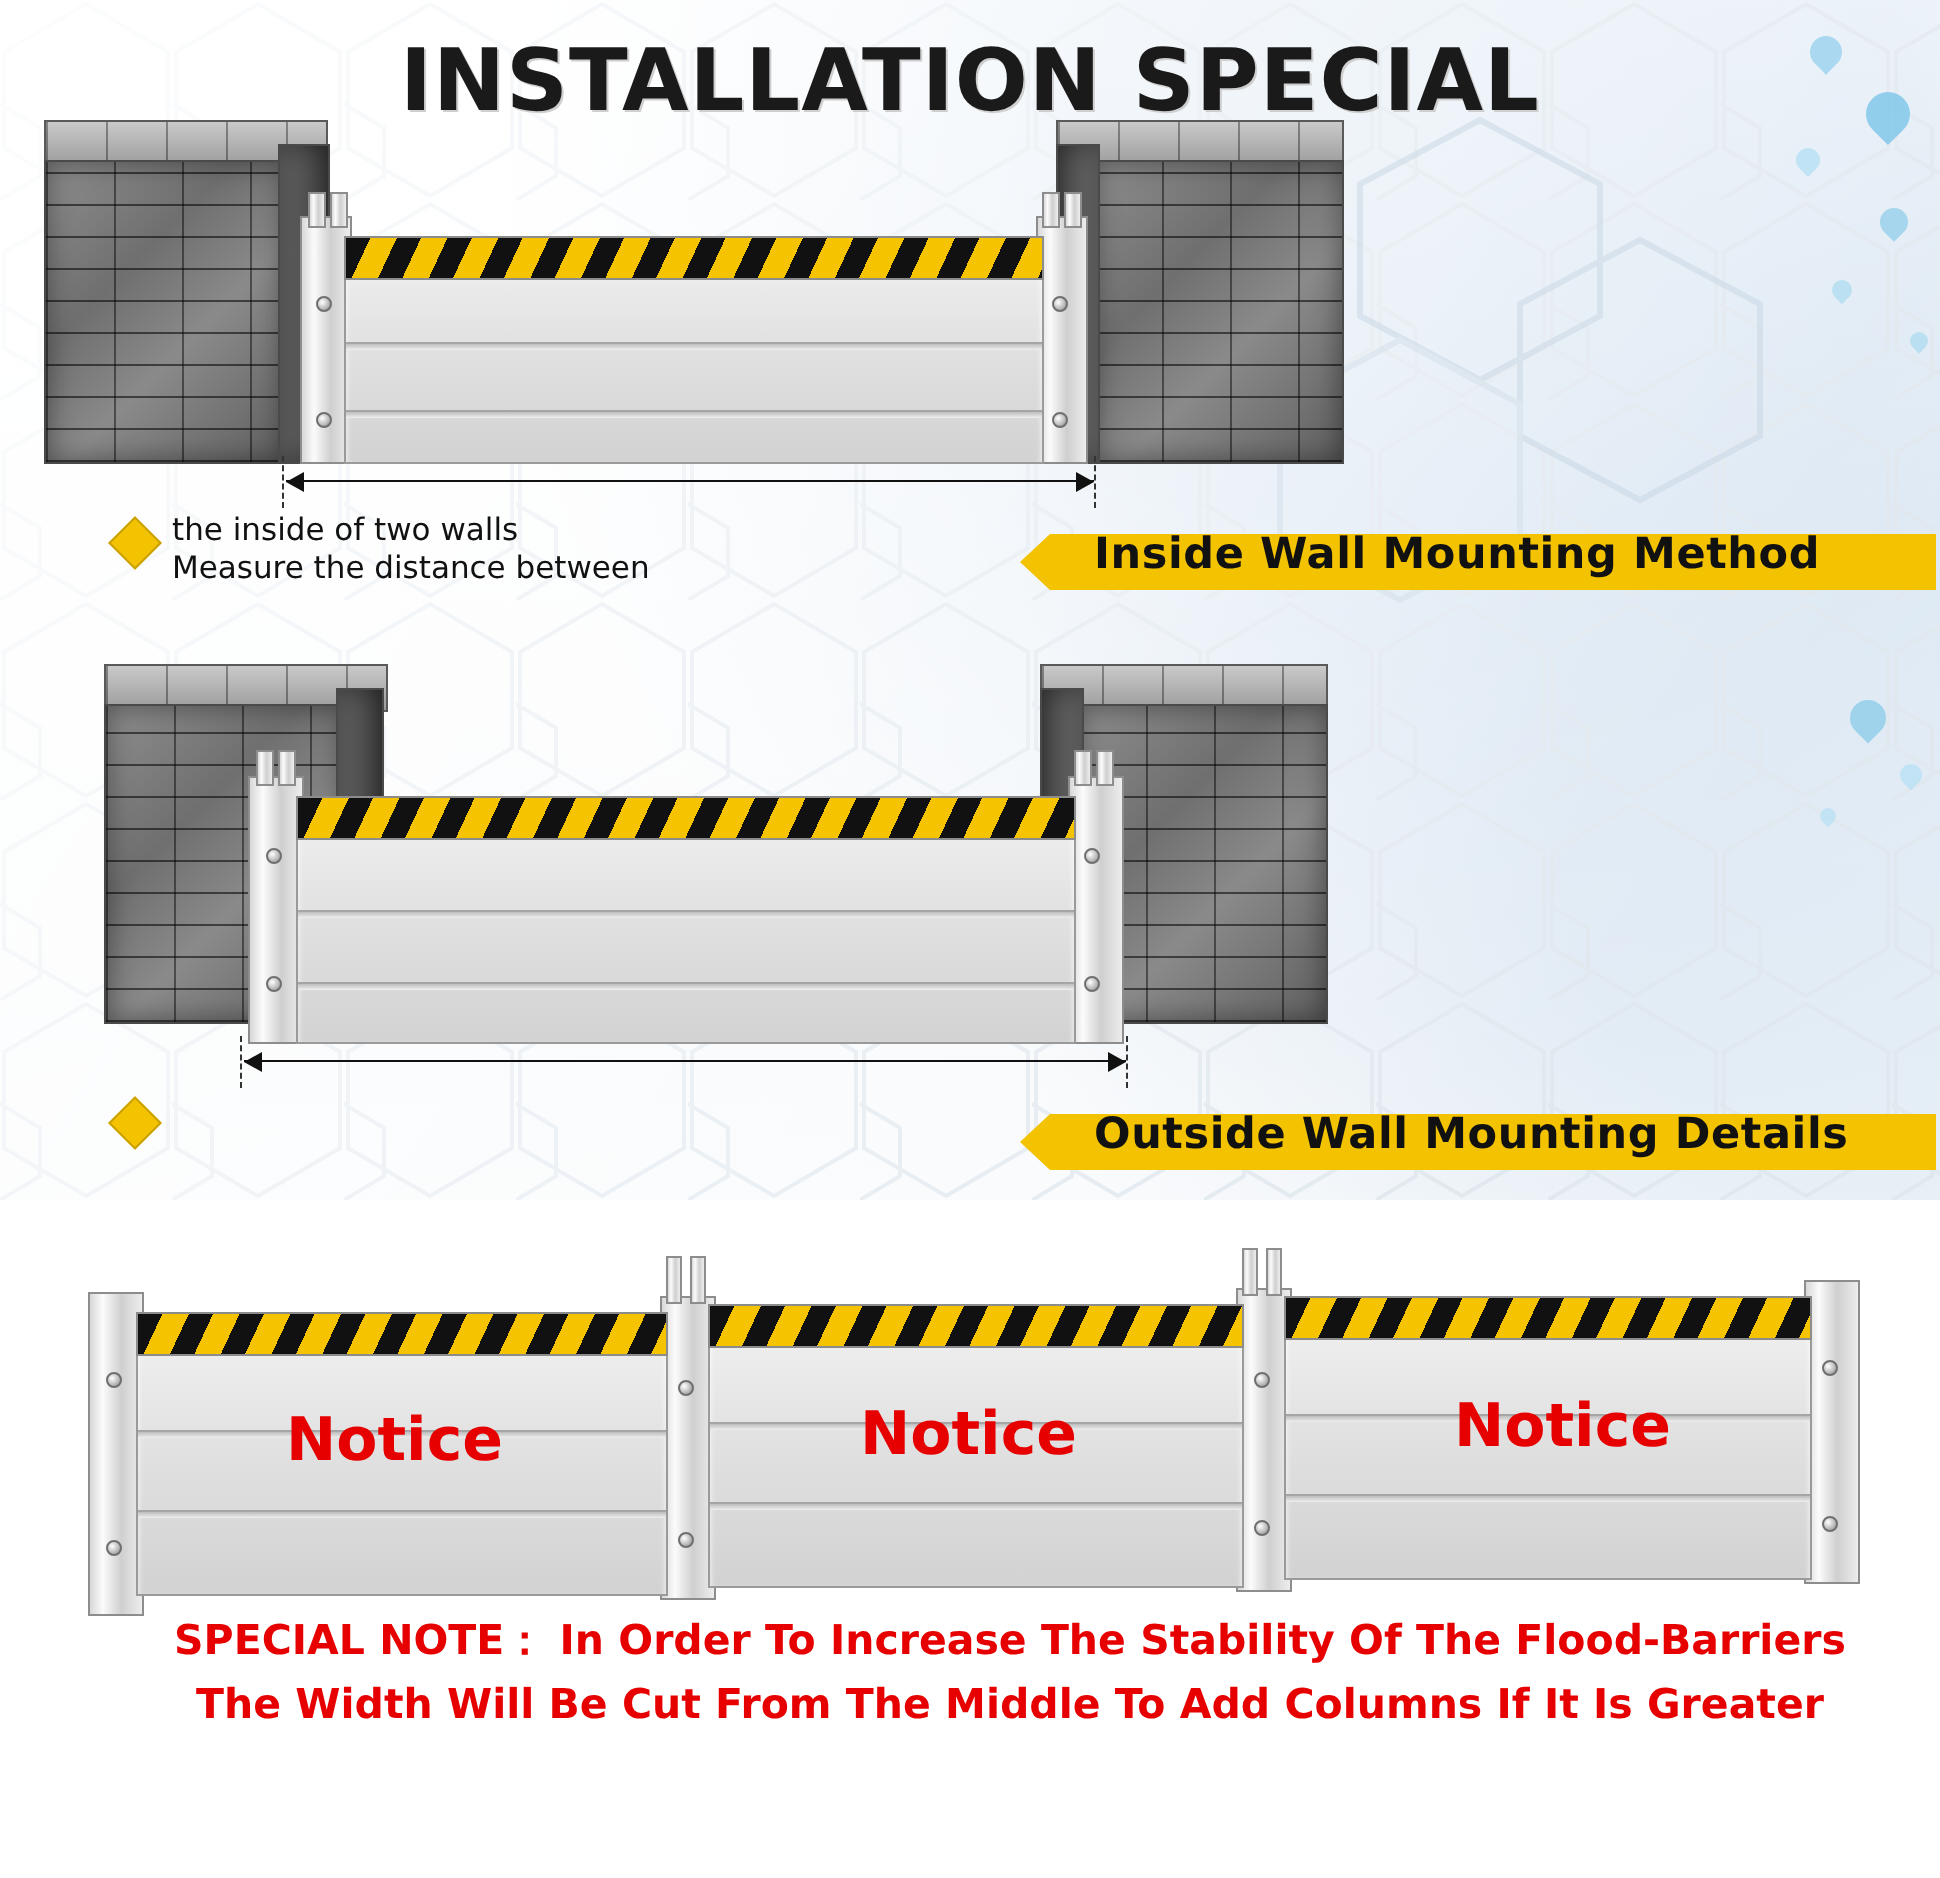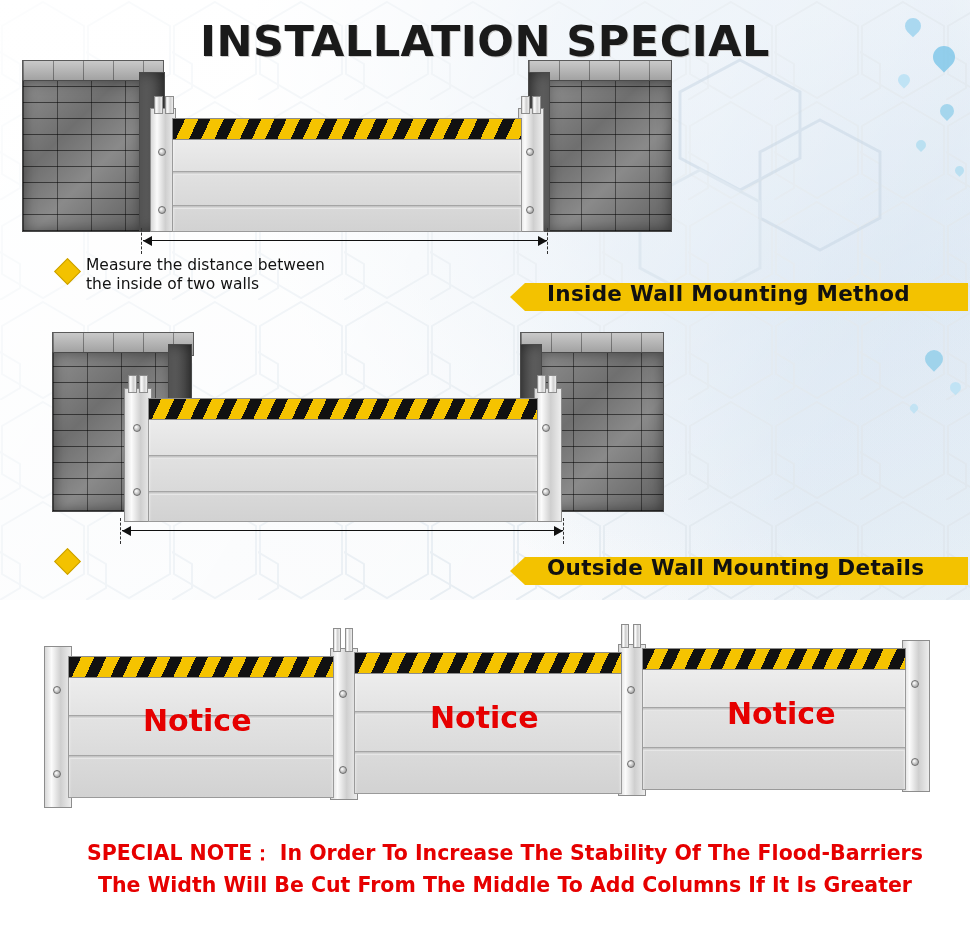--- a/index.html
+++ b/index.html
@@ -199,26 +199,26 @@
 
   <div class="dashed" style="left:141px;top:228px;height:26px;"></div>
   <div class="dashed" style="left:547px;top:228px;height:26px;"></div>
   <div class="dim-line" style="left:143px;top:240px;width:404px;"></div>
   <div class="arrow-l" style="left:143px;top:236px;"></div>
   <div class="arrow-r" style="left:538px;top:236px;"></div>
 
   <div class="caption" style="left:58px;top:256px;width:360px;">
     <div class="diamond"></div>
     <div class="caption-text">
+      <div>the inside of two walls</div>
       <div>Measure the distance between</div>
-      <div>the inside of two walls</div>
     </div>
   </div>
 
-  <div class="banner" style="left:510px;top:283px;">
+  <div class="banner" style="left:510px;top:267px;">
     <div class="banner-tip"></div>
     <div class="banner-bar" style="width:443px;position:relative;">
       <span class="banner-label">Inside Wall  Mounting  Method</span>
     </div>
   </div>
 </div>
 
 <div>
 
   <div class="brick-top" style="left:52px;top:332px;width:140px;height:22px;"></div>
@@ -304,16 +304,16 @@
   <div class="notice" style="left:430px;top:700px;">Notice</div>
 
   <div class="panel" style="left:642px;top:648px;width:262px;height:140px;">
     <div class="panel-line" style="top:58px;"></div>
     <div class="panel-line" style="top:98px;"></div>
   </div>
   <div class="hazard" style="left:642px;top:648px;width:262px;height:20px;"></div>
   <div class="notice" style="left:727px;top:696px;">Notice</div>
 </div>
 
-<div class="special-note" style="top:838px;padding-left:40px;">
+<div class="special-note" style="top:805px;padding-left:40px;">
   <div>SPECIAL NOTE：  In Order To Increase The Stability Of The Flood-Barriers</div>
   <div>The Width Will Be Cut From The Middle To Add Columns If It Is Greater</div>
 </div>
 
 </body></html>

